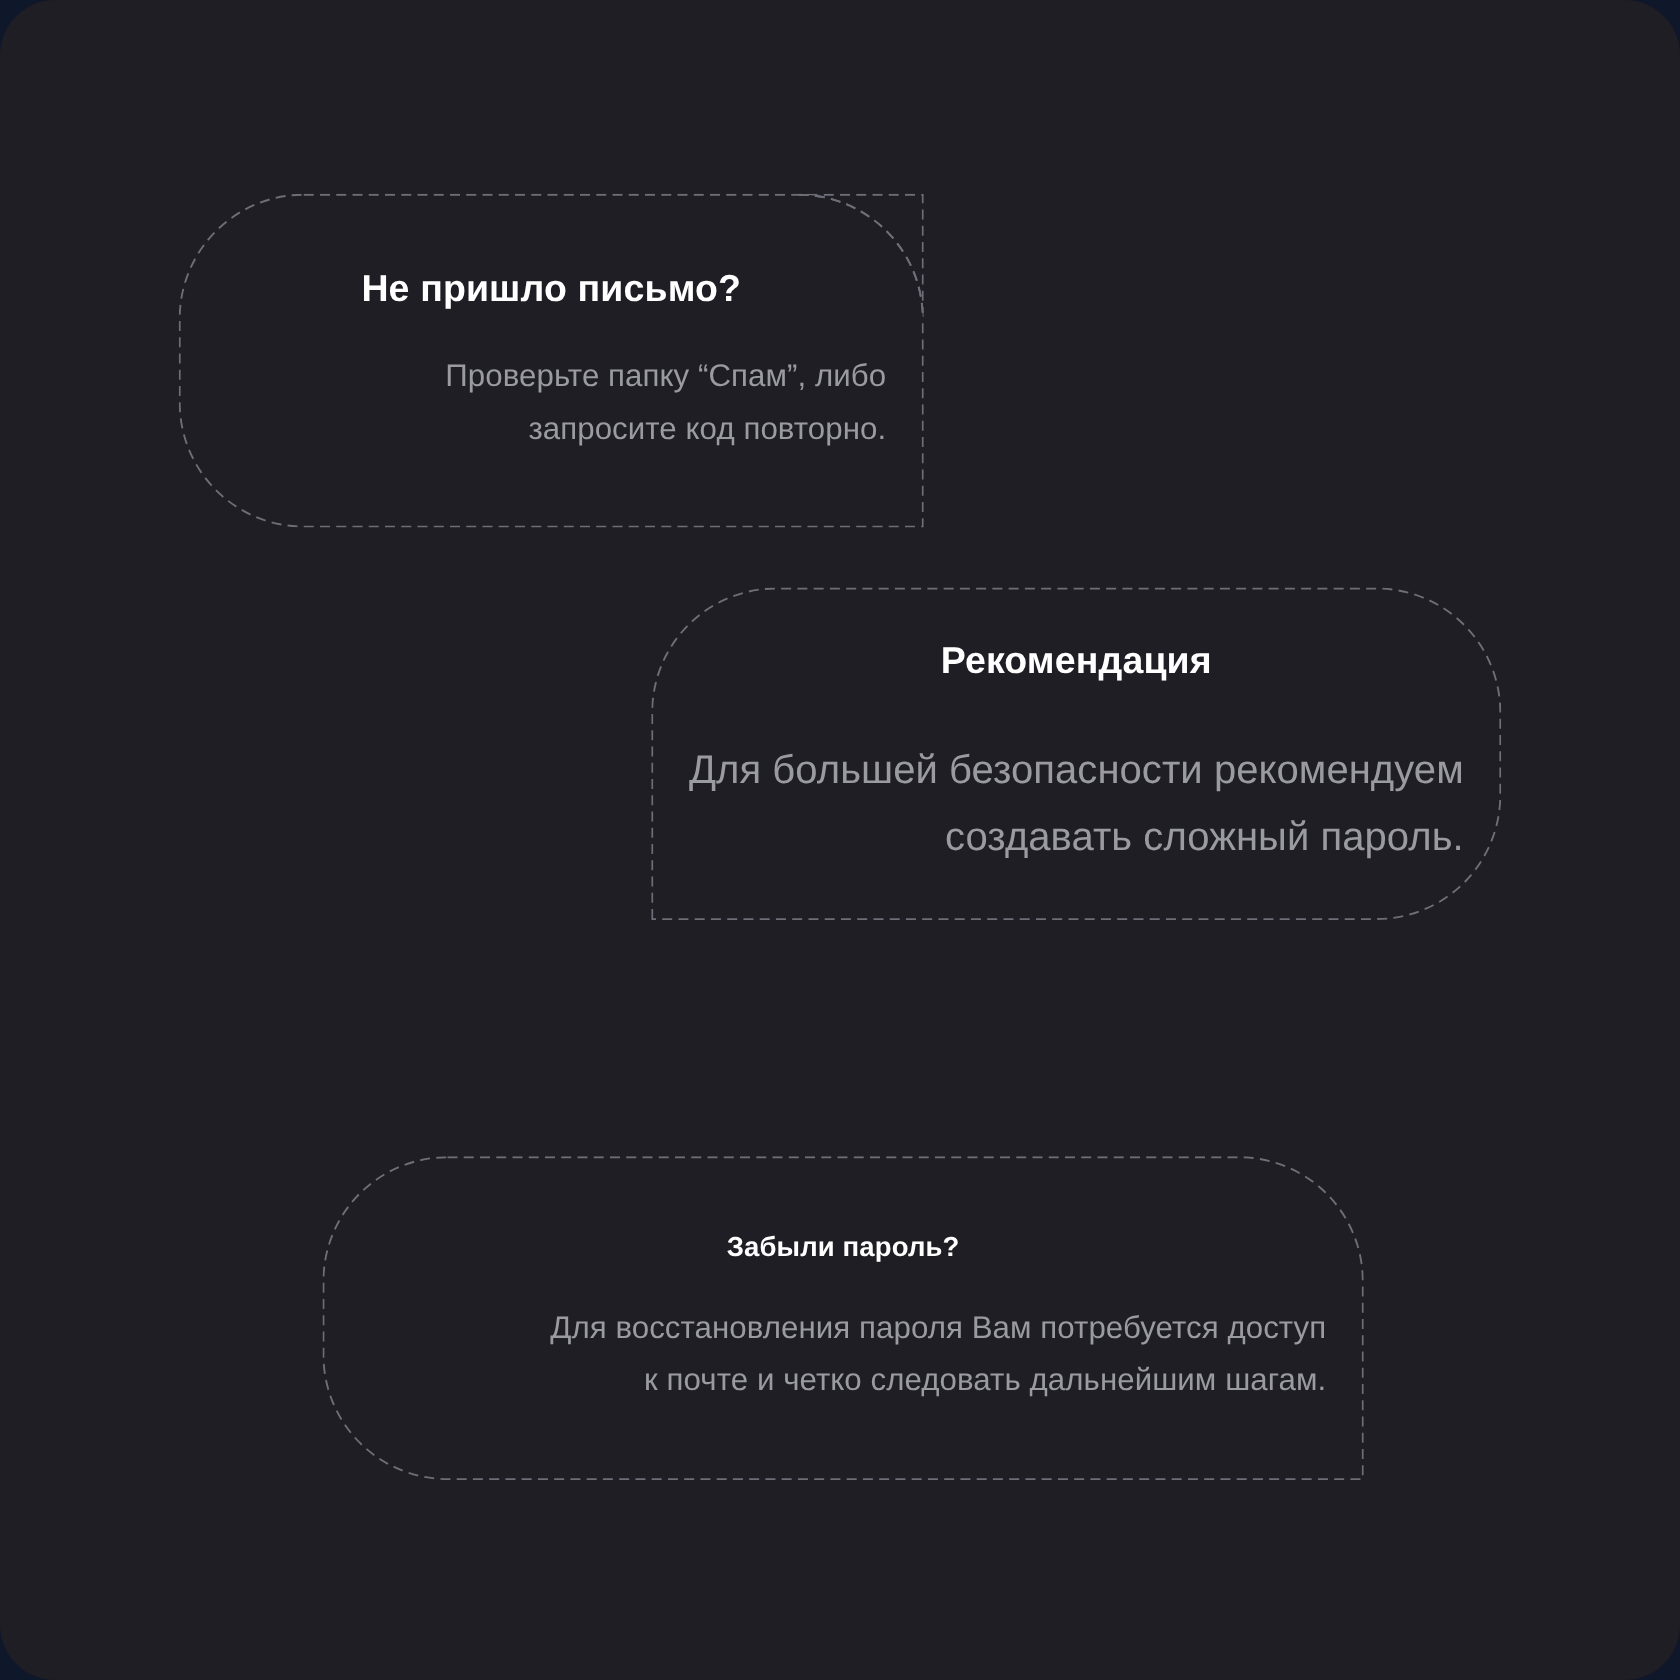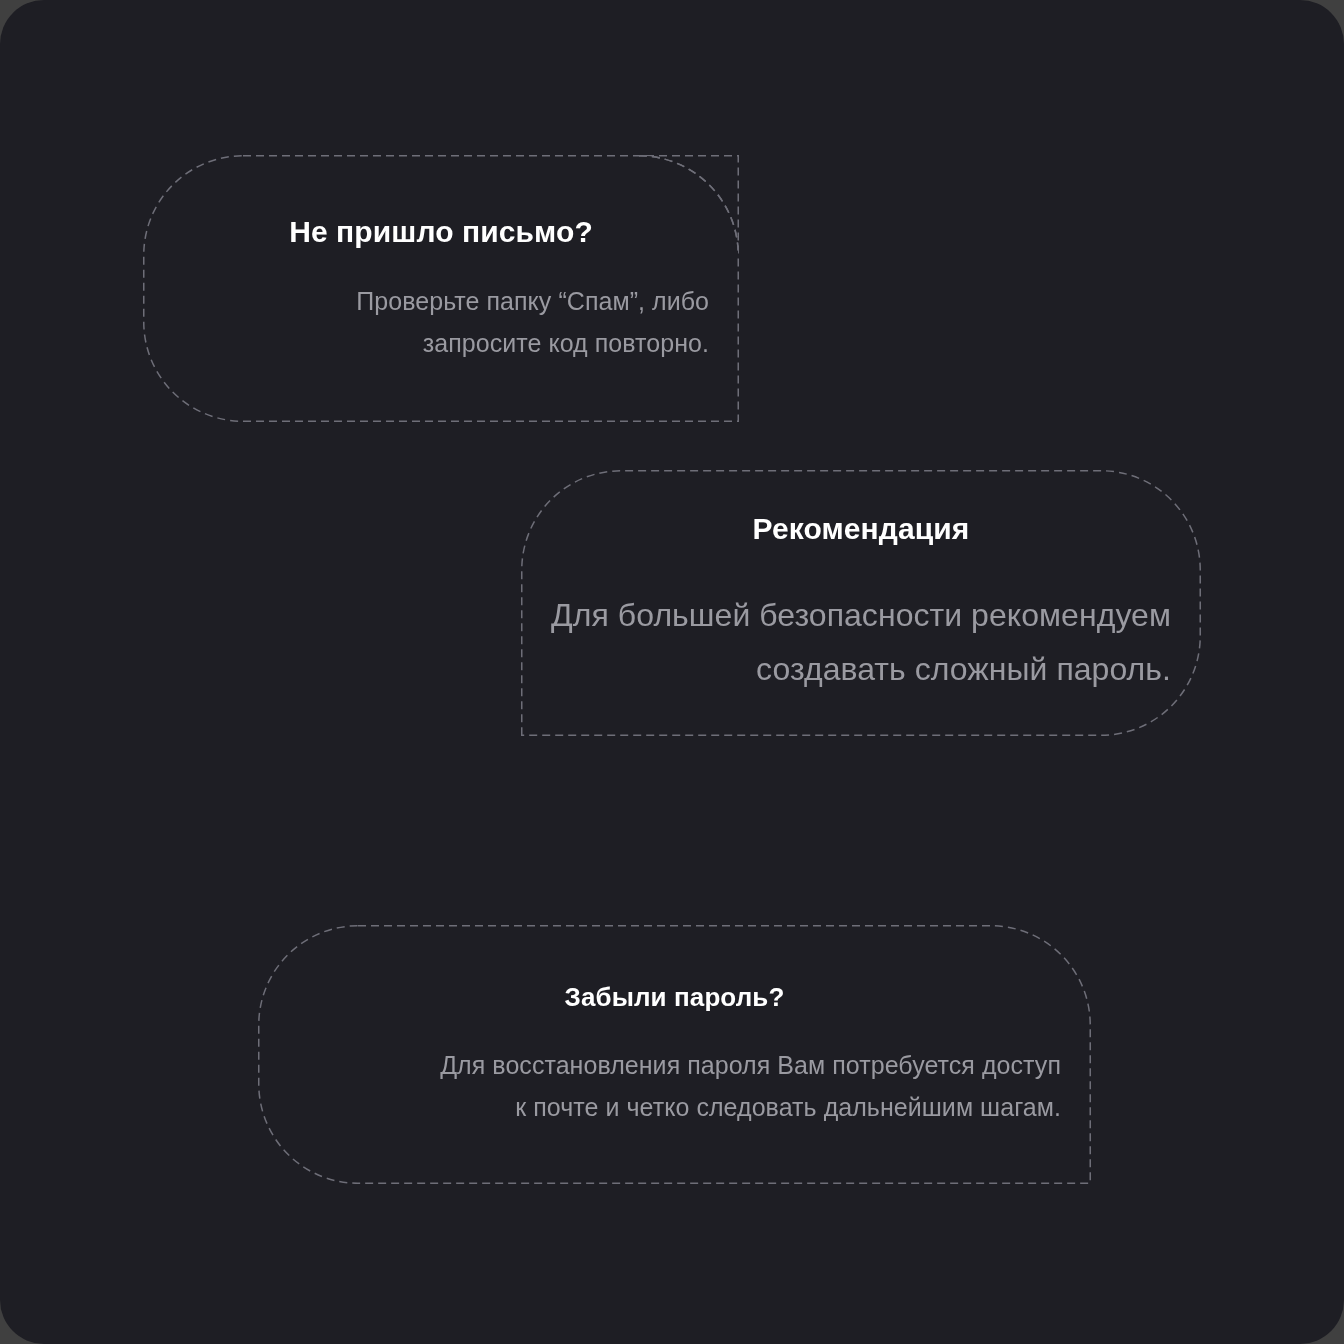--- a/index.html
+++ b/index.html
@@ -104,21 +104,21 @@
     height: 259px;
   }
 
   #card-missing-email .card-title { margin-bottom: 30px; }
   #card-recommendation .card-title { margin-bottom: 42px; }
   #card-forgot-password .card-title { margin-bottom: 30px; }
 </style>
 </head>
 <body>
 
-<div id="stage" style="background: #404040;">
+<div id="stage" style="background: #0f172a;">
   <div id="panel" style="background: rgb(30, 30, 36); border-radius: 44px;">
 
     <div class="card" id="card-missing-email">
       <svg class="frame" viewBox="0 0 596 267" preserveAspectRatio="none" aria-hidden="true">
         <path d="M 100 0.75
                  L 595.25 0.75
                  L 595.25 266.25
                  L 100 266.25
                  A 99.25 99.25 0 0 1 0.75 167
                  L 0.75 100
@@ -156,20 +156,20 @@
         <path d="M 100 0.75
                  L 733 0.75
                  A 99.25 99.25 0 0 1 832.25 100
                  L 832.25 258.25
                  L 100 258.25
                  A 99.25 99.25 0 0 1 0.75 159
                  L 0.75 100
                  A 99.25 99.25 0 0 1 100 0.75 Z" fill="none" stroke="#6e6e78" stroke-width="1.5" stroke-dasharray="8 5" stroke-linecap="butt"></path>
       </svg>
       <div class="content">
-        <h2 class="card-title" style="color: rgb(255, 255, 255); font-size: 26px;">Забыли пароль?</h2>
+        <h2 class="card-title" style="color: rgb(255, 255, 255); font-size: 22px;">Забыли пароль?</h2>
         <p class="card-body" style="color: rgb(154, 154, 161); font-size: 25px;">Для восстановления пароля Вам потребуется доступ
 к почте и четко следовать дальнейшим шагам.</p>
       </div>
     </div>
 
   </div>
 </div>
 
 </body></html>

